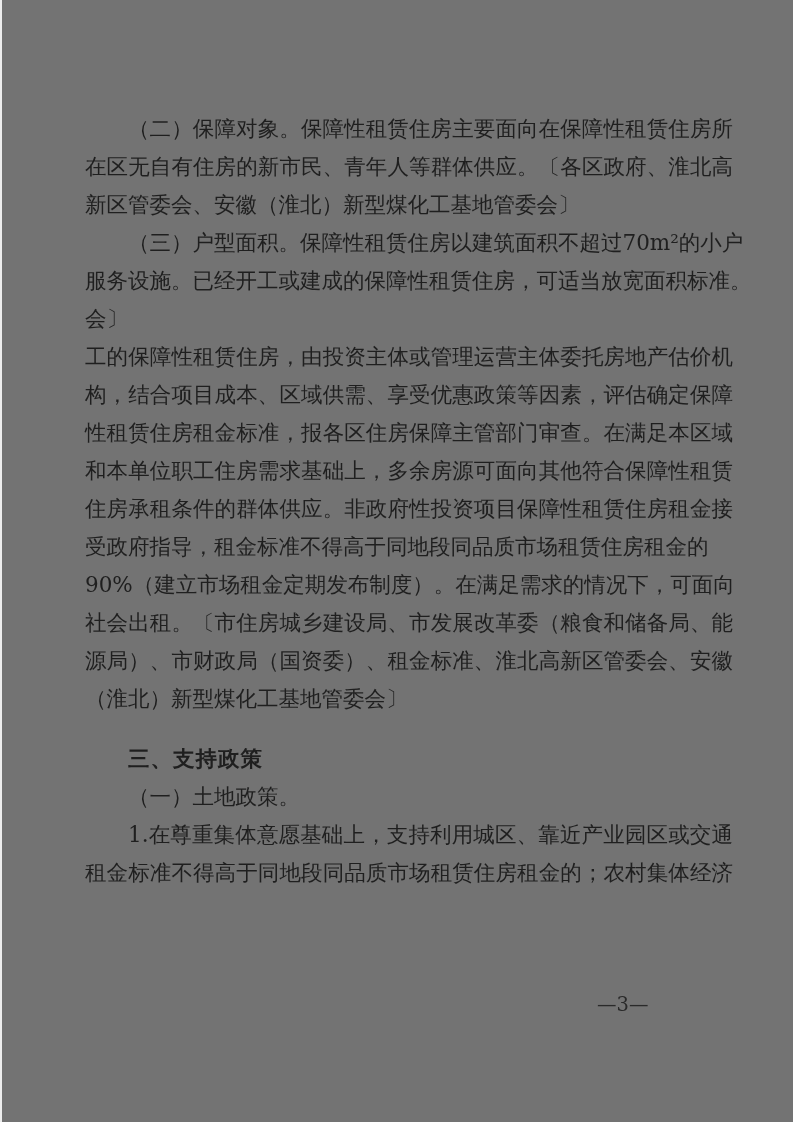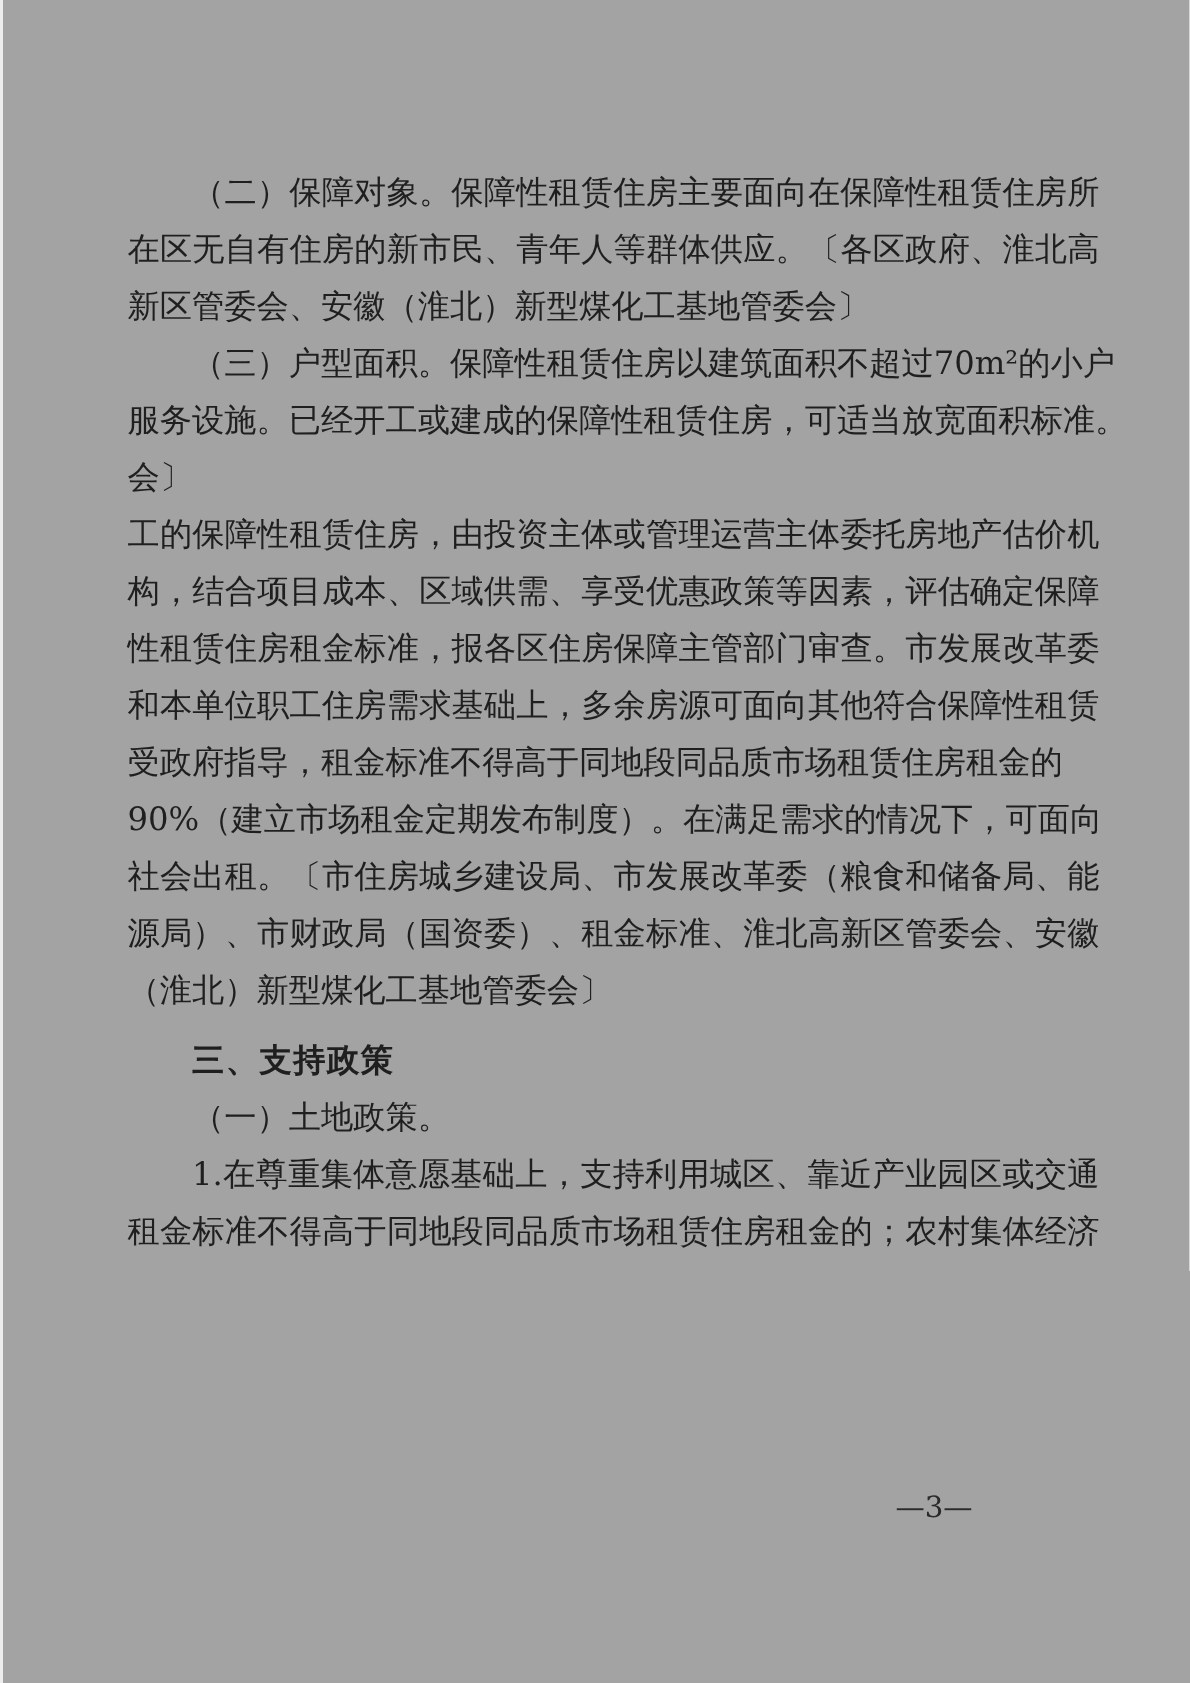--- a/index.html
+++ b/index.html
@@ -4,21 +4,21 @@
 <style>
   html, body {
     margin: 0;
     padding: 0;
     background: #ffffff;
   }
   .page {
     position: relative;
     width: 793px;
     height: 1122px;
-    background: #a3a3a3;
+    background: #737373;
     overflow: hidden;
     font-family: "DejaVu Serif", "Liberation Serif", serif;
     color: #1f1f1f;
   }
   .scan-edge {
     position: absolute;
     left: 0;
     top: 0;
     width: 2px;
     height: 100%;
@@ -42,21 +42,21 @@
   .line.short {
     text-align: right;
     text-align-last: left;
   }
   .line.ind {
     text-indent: 2em;
   }
   .line.heading {
     font-family: "DejaVu Sans", "Liberation Sans", sans-serif;
     font-weight: bold;
-    margin-top: 9px;
+    margin-top: 22px;
     letter-spacing: 1px;
   }
   .page-number {
     position: absolute;
     left: 597px;
     top: 993px;
     height: 24px;
     line-height: 24px;
     font-size: 19.5px;
     color: #2a2a2a;
@@ -74,22 +74,23 @@
     <div class="line ind">（二）保障对象。保障性租赁住房主要面向在保障性租赁住房所</div>
     <div class="line">在区无自有住房的新市民、青年人等群体供应。〔各区政府、淮北高</div>
     <div class="line short">新区管委会、安徽（淮北）新型煤化工基地管委会〕</div>
 
     <div class="line ind">（三）户型面积。保障性租赁住房以建筑面积不超过70m²的小户</div>
     <div class="line">服务设施。已经开工或建成的保障性租赁住房，可适当放宽面积标准。</div>
     <div class="line short">会〕</div>
 
     <div class="line">工的保障性租赁住房，由投资主体或管理运营主体委托房地产估价机</div>
     <div class="line">构，结合项目成本、区域供需、享受优惠政策等因素，评估确定保障</div>
-    <div class="line">性租赁住房租金标准，报各区住房保障主管部门审查。市发展改革委</div>
+    <div class="line">性租赁住房租金标准，报各区住房保障主管部门审查。在满足本区域</div>
     <div class="line">和本单位职工住房需求基础上，多余房源可面向其他符合保障性租赁</div>
+    <div class="line">住房承租条件的群体供应。非政府性投资项目保障性租赁住房租金接</div>
     <div class="line short">受政府指导，租金标准不得高于同地段同品质市场租赁住房租金的</div>
     <div class="line">90%（建立市场租金定期发布制度）。在满足需求的情况下，可面向</div>
     <div class="line">社会出租。〔市住房城乡建设局、市发展改革委（粮食和储备局、能</div>
     <div class="line">源局）、市财政局（国资委）、租金标准、淮北高新区管委会、安徽</div>
     <div class="line short">（淮北）新型煤化工基地管委会〕</div>
 
     <div class="line ind short heading">三、支持政策</div>
 
     <div class="line ind short">（一）土地政策。</div>
 

